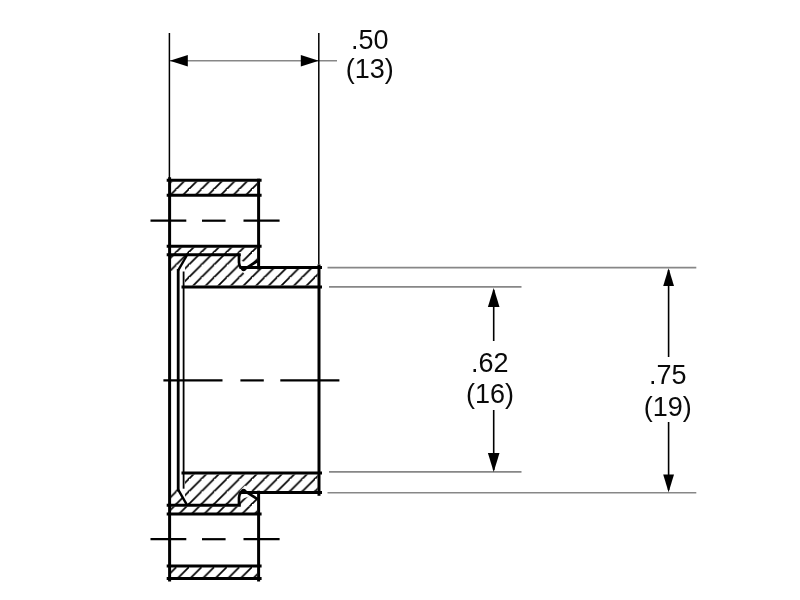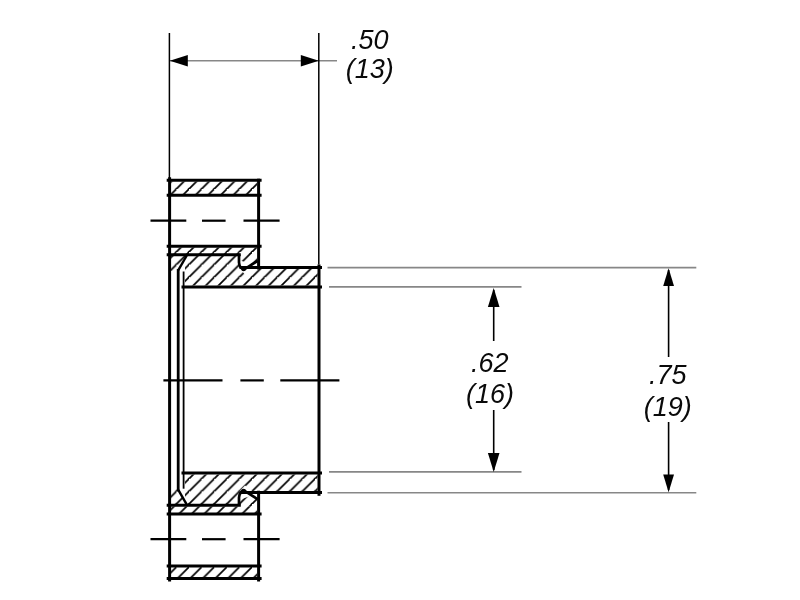--- a/index.html
+++ b/index.html
@@ -1,16 +1,16 @@
 <!DOCTYPE html>
 <html><head>
 <meta charset="utf-8">
 <style>
   html,body{margin:0;padding:0;background:#fff;}
-  #c{position:relative;width:800px;height:600px;background:#fff;overflow:hidden;font-style:italic;}
+  #c{position:relative;width:800px;height:600px;background:#fff;overflow:hidden;}
   svg{position:absolute;left:0;top:0;}
   text{font-family:"Liberation Sans", sans-serif;font-size:27px;fill:#0a0a0a;}
 </style>
 </head>
 <body>
 <div id="c">
 <svg width="800" height="600" viewBox="0 0 800 600">
   <defs>
     <pattern id="h" patternUnits="userSpaceOnUse" width="12.6" height="12.6">
       <path d="M-1,13.6 L13.6,-1 M-0.3,25.2 L25.2,-0.3" stroke="#000" stroke-width="1.7" fill="none"></path>

